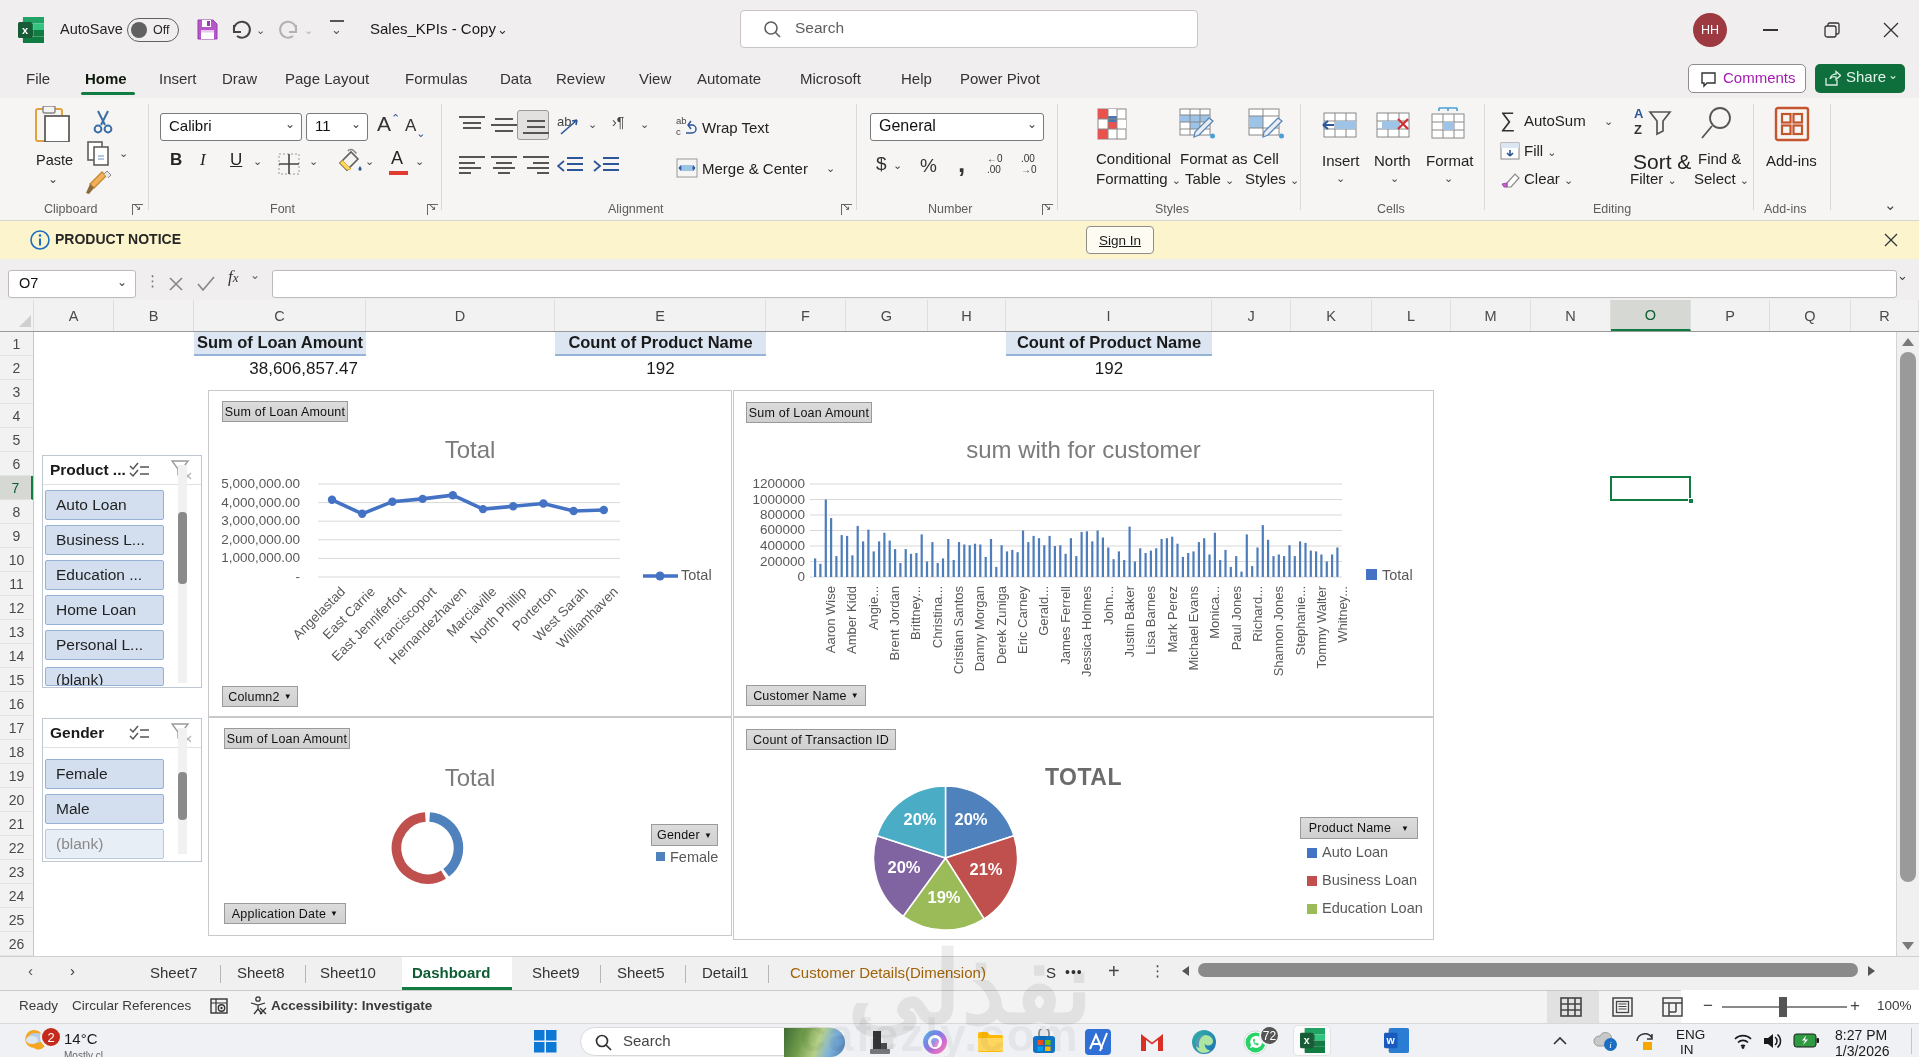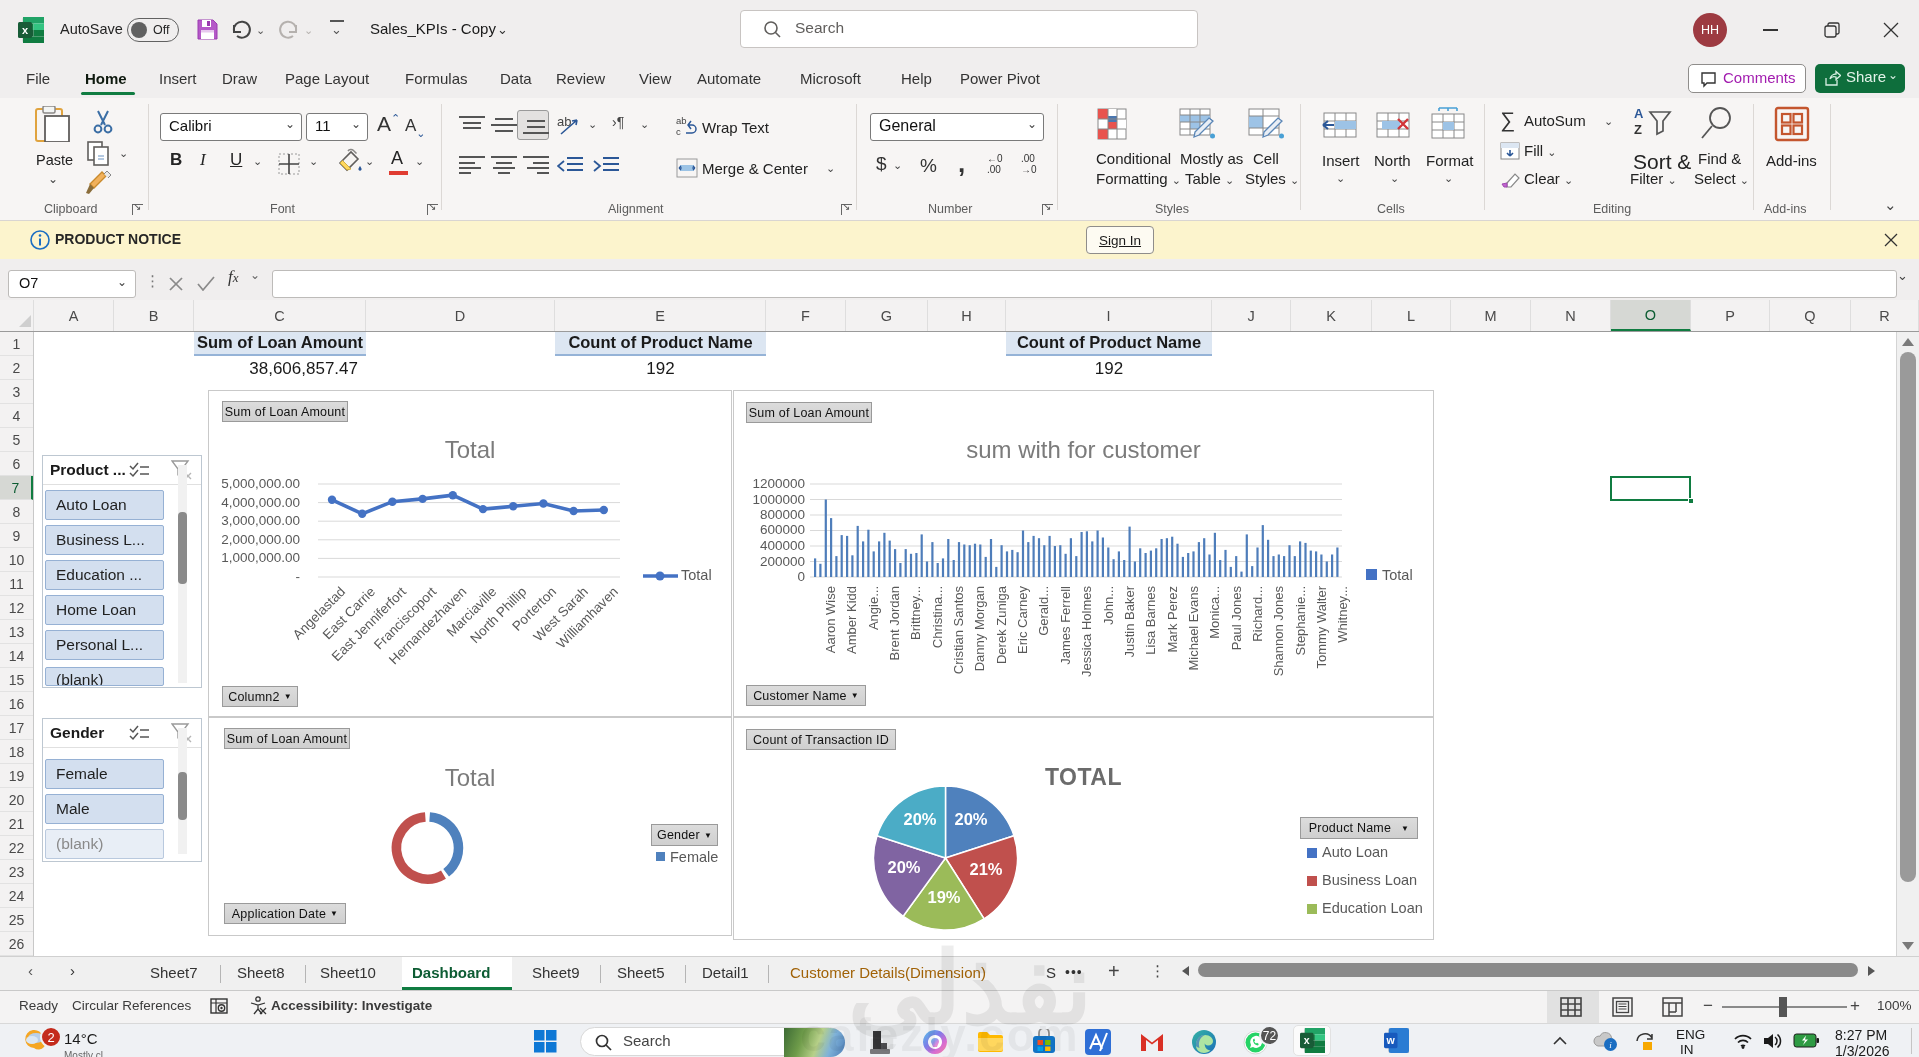--- a/index.html
+++ b/index.html
@@ -10,21 +10,21 @@
 #titlebar { left:0; top:0; width:1919px; height:98px; background:#f0eeee; }
 #tabrow { left:0; top:0; width:1919px; height:98px; background:transparent; }
 #ribbon { left:0; top:98px; width:1919px; height:123px; background:#f7f5f4; border-bottom:1px solid #d9d5d2; }
 #notice { left:0; top:221px; width:1919px; height:38px; background:#fcf4cd; }
 #frow { left:0; top:259px; width:1919px; height:41px; background:#f0eeee; }
 #colhdr { left:0; top:300px; width:1919px; height:32px; background:#f3f2f2; border-bottom:1px solid #9a9a9a; }
 #grid { left:0; top:332px; width:1896px; height:624px; background:#fff; }
 #rowhdr { left:0; top:332px; width:34px; height:624px; background:#f3f2f2; border-right:1px solid #c8c8c8; }
 #vscroll { left:1896px; top:332px; width:23px; height:624px; background:#f0f0f0; border-left:1px solid #d4d4d4;}
 #tabbar { left:0; top:956px; width:1919px; height:34px; background:#f0f0f0; border-top:1px solid #d0d0d0; }
-#statusbar { left:0; top:990px; width:1919px; height:33px; background:#f4f3f3; border-top:1px solid #c9c9c9; }
+#statusbar { left:0; top:990px; width:1681px; height:33px; background:#f4f3f3; border-top:1px solid #c9c9c9; }
 #taskbar { left:0; top:1023px; width:1919px; height:34px; background:#eff1f4; border-top:1px solid #d8d8d8; }
 .tabtxt { position:absolute; top:70px; font-size:15px; color:#333; }
 .glabel { position:absolute; top:202px; font-size:12.5px; color:#5c5c5c; }
 .gdiv { position:absolute; top:104px; width:1px; height:106px; background:#dcd8d5; }
 .launcher { position:absolute; top:204px; width:11px; height:11px; border-left:1px solid #666; border-top:1px solid #666; }
 .launcher:after { content:"\2198"; position:absolute; left:0px; top:-4px; font-size:10px; color:#555; }
 .colcell { position:absolute; top:300px; height:31px; font-size:14.5px; color:#4a4a4a; display:flex; align-items:center; justify-content:center; border-right:1px solid #dedede;}
 .rowcell { position:absolute; width:33px; font-size:14px; color:#4a4a4a; display:flex; align-items:center; justify-content:center; border-bottom:1px solid #e2e2e2; }
 .chart { position:absolute; background:#fff; border:1px solid #c9c9c9; }
 .fieldbtn { position:absolute; background:linear-gradient(#dcdcdc,#cfcfcf); border:1px solid #9a9a9a; font-size:12.5px; color:#111; display:flex; align-items:center; justify-content:center; letter-spacing:0.2px; white-space:nowrap; }
@@ -281,21 +281,21 @@
   <div class="abs" style="left:1096px;top:170px;font-size:15px;color:#222;">Formatting <span style="font-size:11px;color:#444;">⌄</span></div>
   <svg class="abs" style="left:1179px;top:108px" width="36" height="32" viewBox="0 0 36 32">
     <rect x="1" y="1" width="30" height="26" fill="#fff" stroke="#888"></rect>
     <rect x="1" y="7" width="30" height="7" fill="#9dc3e6"></rect>
     <rect x="11" y="14" width="10" height="7" fill="#9dc3e6"></rect>
     <path d="M1 7 h30 M1 14 h30 M1 21 h30 M11 1 v26 M21 1 v26" stroke="#888" stroke-width="1"></path>
     <path d="M16 24 L30 10 l4 3 -14 14 -5 2 z" fill="#e9eef5" stroke="#5b87b7" stroke-width="1.3"></path>
     <path d="M30 10 l4 3" stroke="#5b87b7"></path>
     <circle cx="33.5" cy="28" r="2.5" fill="#49a0d5"></circle>
   </svg>
-  <div class="abs" style="left:1180px;top:150px;font-size:15px;color:#222;">Mostly as</div>
+  <div class="abs" style="left:1180px;top:150px;font-size:15px;color:#222;">Format as</div>
   <div class="abs" style="left:1185px;top:170px;font-size:15px;color:#222;">Table <span style="font-size:11px;color:#444;">⌄</span></div>
   <svg class="abs" style="left:1248px;top:108px" width="36" height="32" viewBox="0 0 36 32">
     <rect x="1" y="1" width="30" height="26" fill="#fff" stroke="#888"></rect>
     <rect x="1" y="8" width="14" height="12" fill="#9dc3e6"></rect>
     <path d="M1 8 h30 M1 20 h30 M15 1 v26" stroke="#888" stroke-width="1"></path>
     <path d="M16 24 L30 10 l4 3 -14 14 -5 2 z" fill="#e9eef5" stroke="#5b87b7" stroke-width="1.3"></path>
     <circle cx="33.5" cy="28" r="2.5" fill="#49a0d5"></circle>
   </svg>
   <div class="abs" style="left:1253px;top:150px;font-size:15px;color:#222;">Cell</div>
   <div class="abs" style="left:1245px;top:170px;font-size:15px;color:#222;">Styles <span style="font-size:11px;color:#444;">⌄</span></div>

